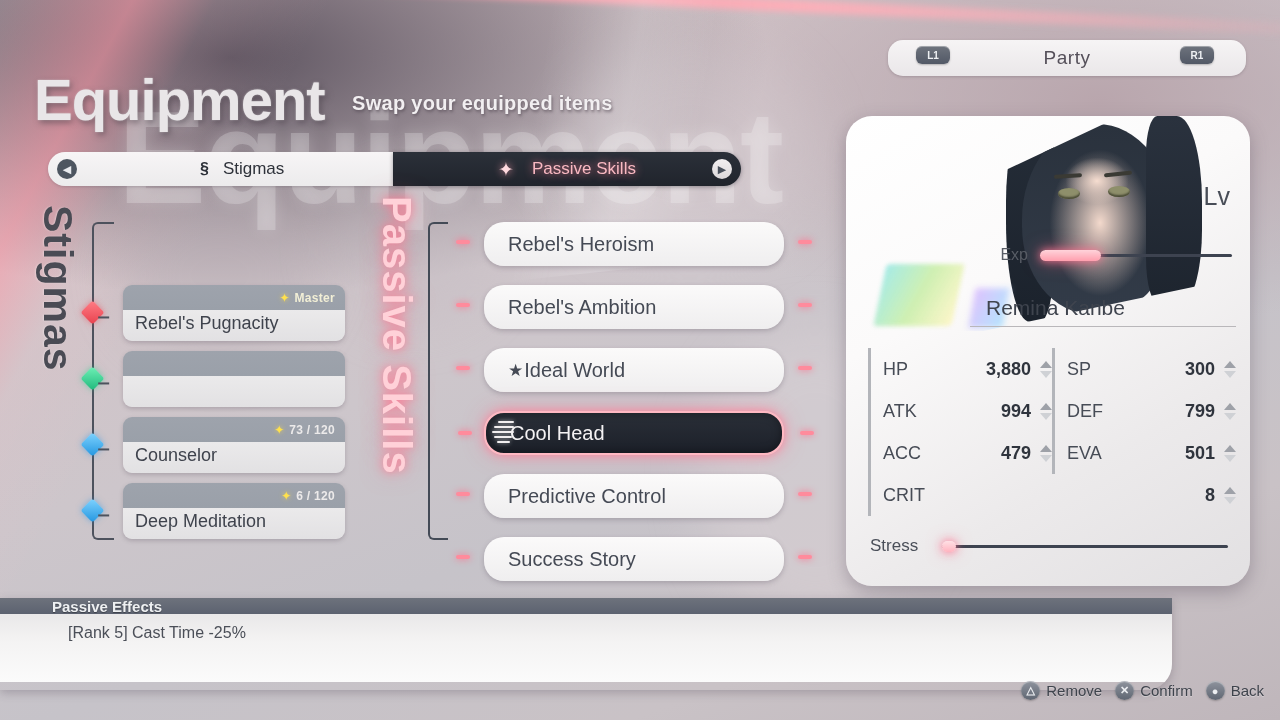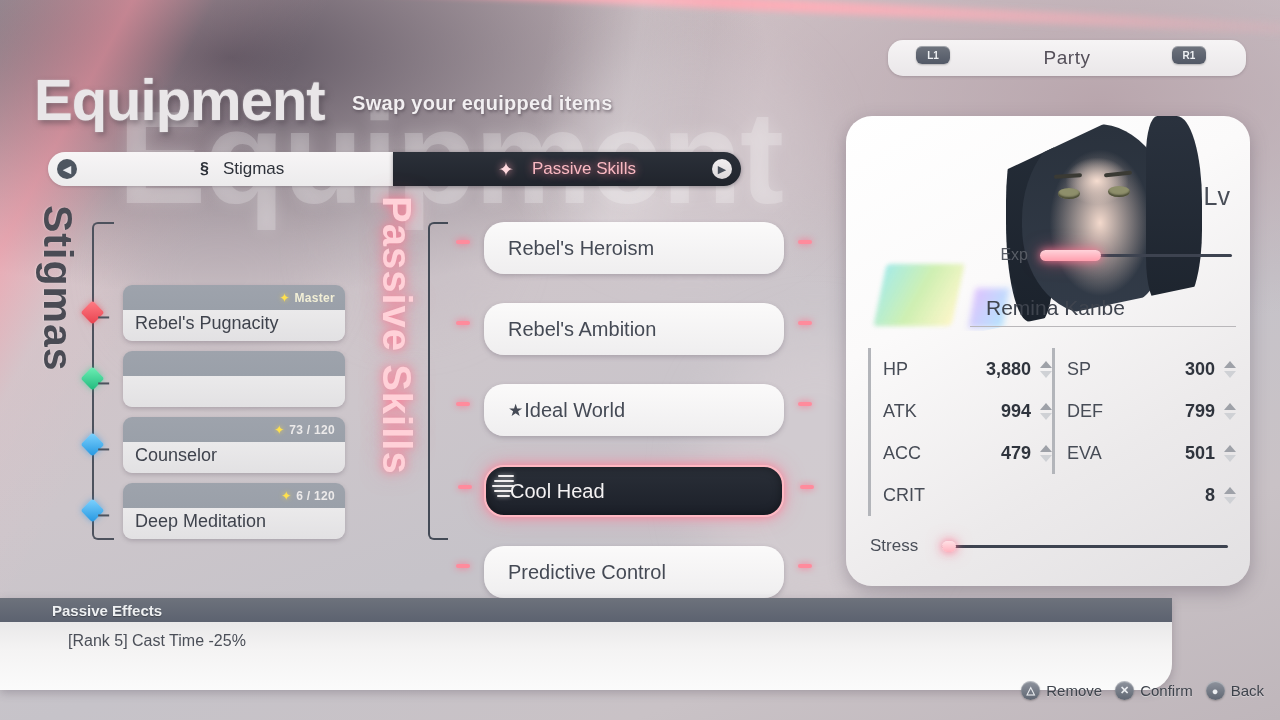--- a/index.html
+++ b/index.html
@@ -60,21 +60,21 @@
   }
   .party-label { font-size: 19px; color: #55505a; letter-spacing: .5px; }
   .bumper {
     position: absolute; top: 6px; width: 34px; height: 18px; border-radius: 6px;
     background: linear-gradient(180deg,#6e737d 0%, #525866 100%);
     color: #eef0f3; font-size: 10px; font-weight: 700;
     display:flex; align-items:center; justify-content:center;
     box-shadow: inset 0 1px 0 rgba(255,255,255,.35), 0 1px 2px rgba(0,0,0,.25);
   }
   .bumper.l1 { left: 28px; }
-  .bumper.r1 { right: 40px; }
+  .bumper.r1 { right: 32px; }
 
   
   .tabs { position: absolute; left: 48px; top: 152px; display: flex; }
   .tab {
     height: 34px; display: flex; align-items: center; position: relative;
   }
   .tab-stigmas {
     width: 345px; border-radius: 17px 0 0 17px;
     background: linear-gradient(180deg,#f7f5f6 0%, #ecebec 100%);
     box-shadow: 0 1px 3px rgba(90,80,90,.28);
@@ -140,21 +140,21 @@
   .node.blue  { background: linear-gradient(135deg,#7fd3ff,#2496e0); box-shadow: 0 0 6px rgba(45,150,225,.55); }
 
   
   .pskill-rail {
     position: absolute; left: 428px; top: 222px; width: 20px; height: 318px;
     border-left: 2px solid #434a56; border-top: 2px solid #434a56; border-bottom: 2px solid #434a56;
     border-radius: 6px 0 0 6px;
   }
   .pskill-list { position: absolute; left: 484px; top: 222px; width: 300px; }
   .pskill {
-    position: relative; width: 300px; height: 52px; border-radius: 20px; margin-bottom: 29px;
+    position: relative; width: 300px; height: 44px; border-radius: 20px; margin-bottom: 19px;
     display: flex; align-items: center; padding-left: 24px;
     background: linear-gradient(180deg,#fbfafa 0%, #efeeef 100%);
     box-shadow: 0 2px 5px rgba(90,80,95,.30);
     font-size: 20px; color:#454a55;
   }
   .pskill.selected {
     background: linear-gradient(180deg,#2a2f38 0%, #1c2029 100%);
     color: #f4f2f3;
     border: 2px solid #ffb8c2;
     box-shadow: 0 0 10px rgba(255,130,155,.85), 0 0 22px rgba(255,120,150,.45), inset 0 0 10px rgba(0,0,0,.4);
@@ -251,21 +251,21 @@
     background: linear-gradient(180deg,#ffe0e5,#ffb3bf);
     box-shadow: 0 0 8px rgba(255,120,150,.9), 0 0 16px rgba(255,110,140,.5); }
 
   
   .effects {
     position: absolute; left: 0; top: 598px; width: 1172px; height: 92px;
     border-radius: 0 0 26px 0; overflow: hidden;
     box-shadow: 0 3px 10px rgba(80,70,85,.3);
   }
   .effects-head {
-    height: 24px; background: linear-gradient(180deg,#6d727c 0%, #5c6270 100%);
+    height: 16px; background: linear-gradient(180deg,#6d727c 0%, #5c6270 100%);
     display:flex; align-items:center; padding-left: 52px;
     font-size: 15px; font-weight: 700; color:#eef0f2;
     text-shadow: 0 1px 1px rgba(0,0,0,.35);
   }
   .effects-body {
     height: 68px; background: linear-gradient(180deg,#e9e8e9 0%, #f4f3f3 40%, #fbfbfb 100%);
     padding: 10px 0 0 68px; font-size: 16px; color:#4b4f58;
   }
   .rank-tag { color:#4b4f58; }
 

